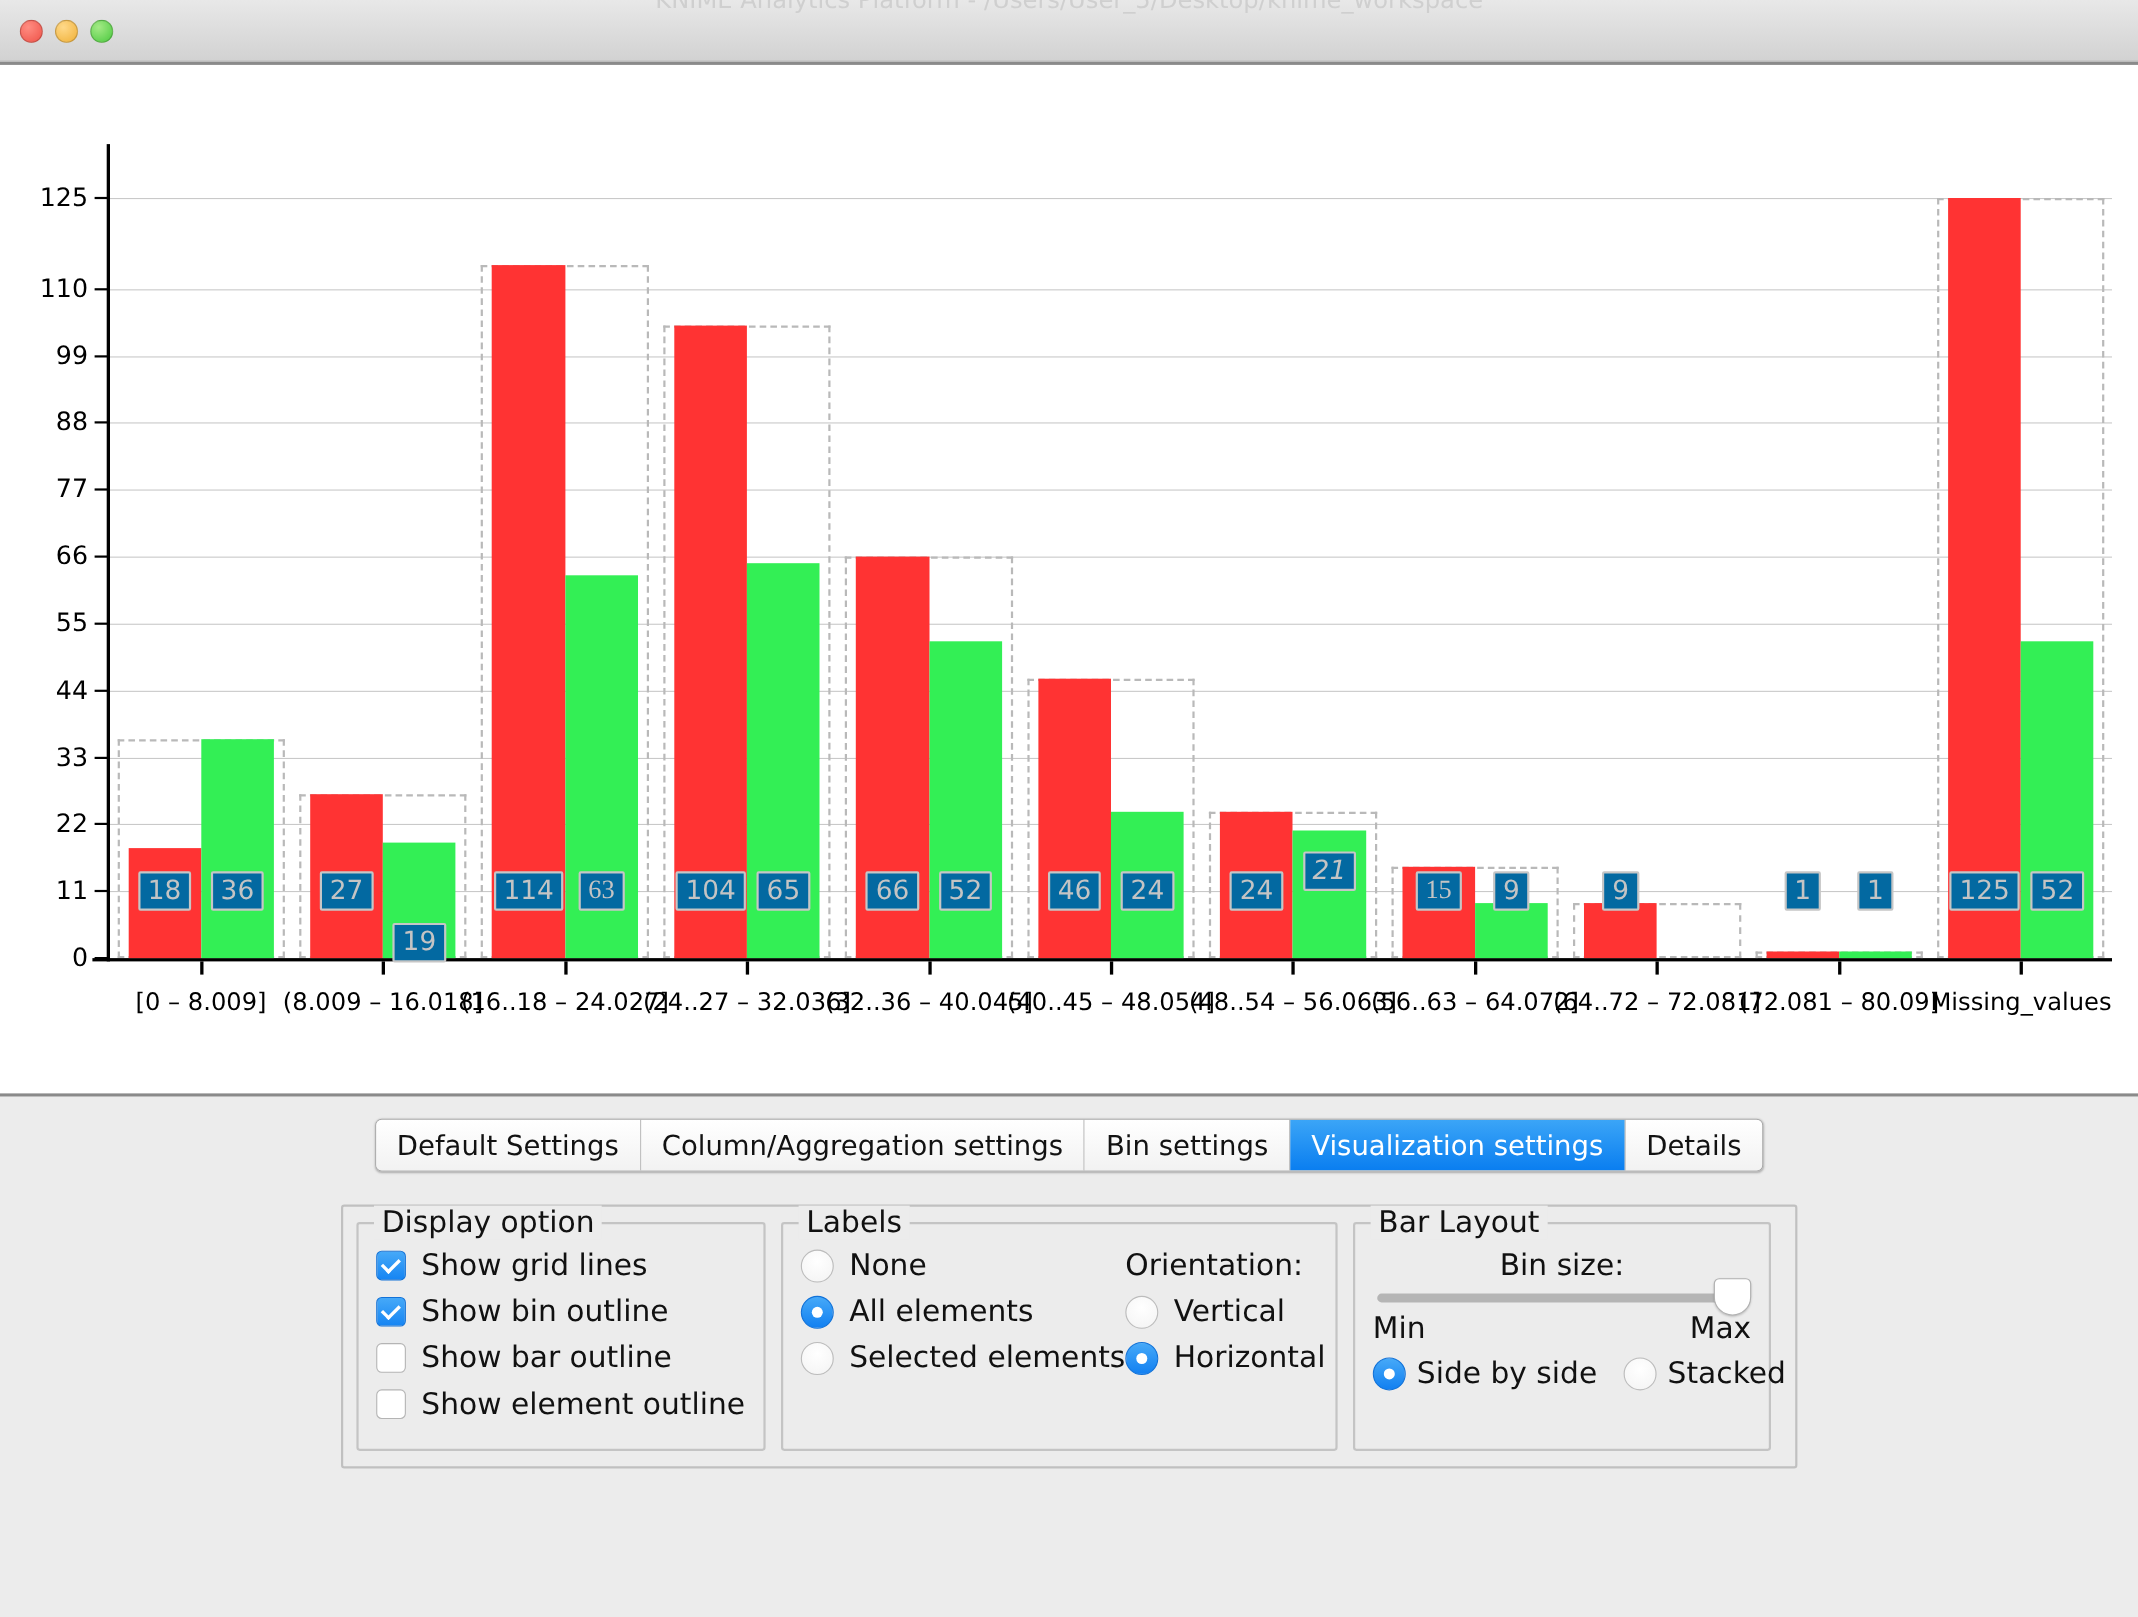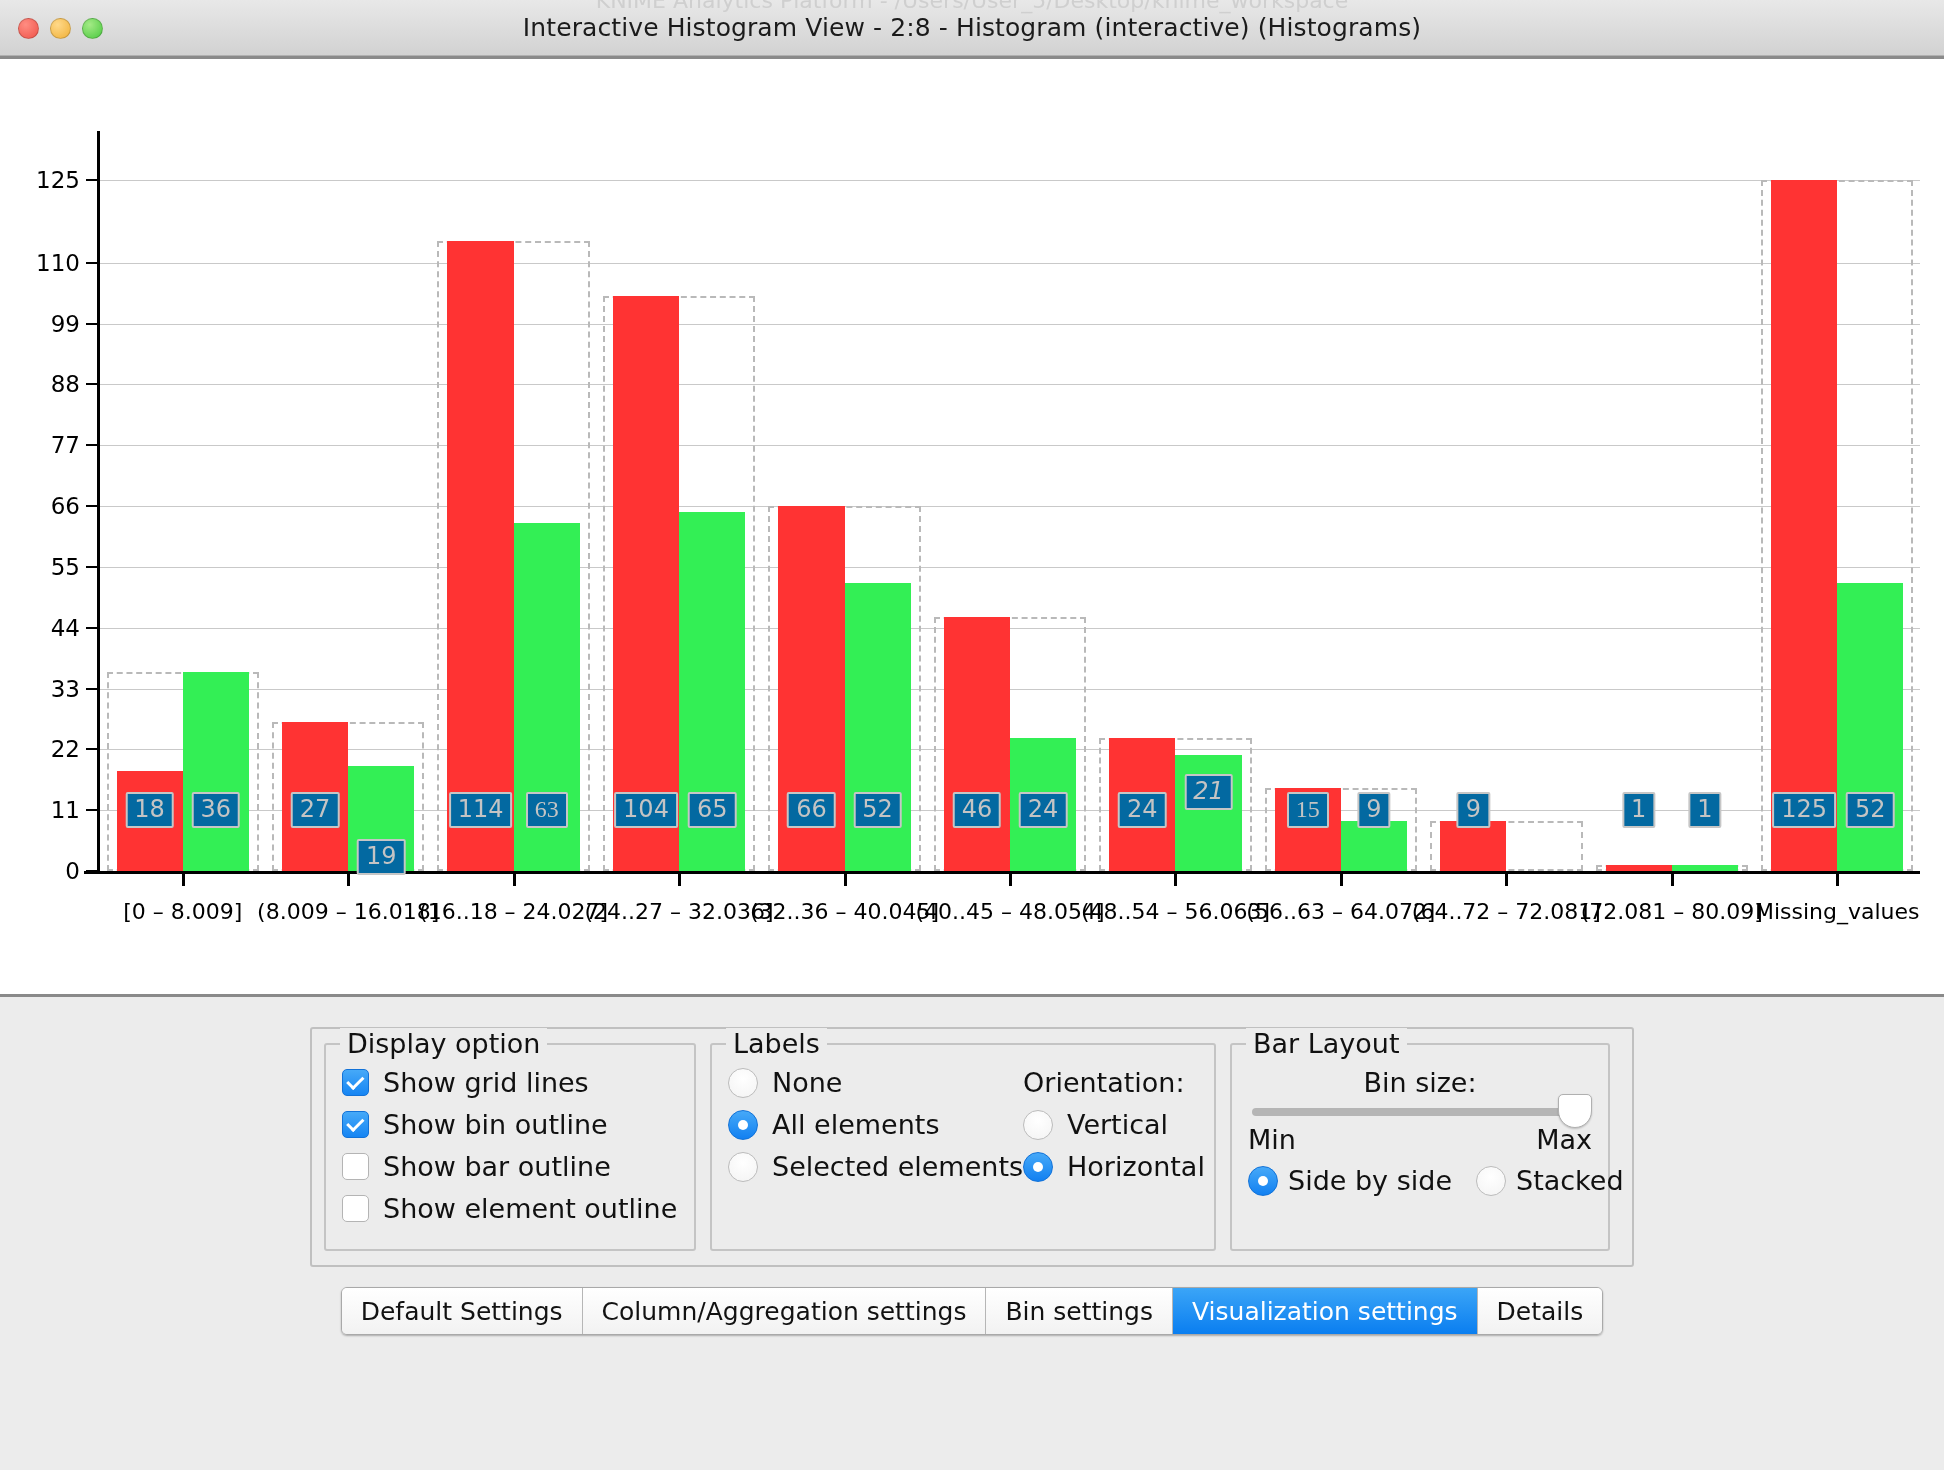--- a/index.html
+++ b/index.html
@@ -219,21 +219,20 @@
 
 <div id="window">
 
   <div id="titlebar">
     <div id="ghosttitle">KNIME Analytics Platform - /Users/User_5/Desktop/knime_workspace</div>
     <div id="traffic">
       <div class="tl red"></div>
       <div class="tl amber"></div>
       <div class="tl green"></div>
     </div>
-    <div id="title">Interactive Histogram View - 2:8 - Histogram (interactive) (Histograms)</div>
   </div>
 
 
   <div id="plotwrap">
     <div id="plot">
         <div class="ytick" style="left: 86px; top: 811px; width: 14px;"></div>
         <div class="ylabel" style="top: 812px; right: 1864px;">0</div>
         <div class="gridline" style="left: 100px; top: 751.167px; width: 1820px;"></div>
         <div class="ytick" style="left: 86px; top: 750.167px; width: 14px;"></div>
         <div class="ylabel" style="top: 751.167px; right: 1864px;">11</div>
@@ -342,100 +341,100 @@
         <div class="bar green" style="left: 1837.27px; top: 524.424px; width: 66.1818px; height: 287.576px;"></div>
         <div class="vallabel" style="left: 1804.18px; top: 751.167px;">125</div>
         <div class="vallabel" style="left: 1870.36px; top: 751.167px;">52</div>
         <div class="xtick" style="left: 1836.27px; top: 815px;"></div>
         <div class="xlabel" style="left: 1837.27px; top: 840px;">Missing_values</div>
       </div>
   </div>
 
   <div id="bottom">
 
-    <div id="panel">
-
-      <div class="fieldset" id="fs-display">
-        <div class="legend">Display option</div>
-
-        <div class="optrow">
-          <div class="cbox on"></div>
-          <div class="optlabel">Show grid lines</div>
-        </div>
-
-        <div class="optrow">
-          <div class="cbox on"></div>
-          <div class="optlabel">Show bin outline</div>
-        </div>
-
-        <div class="optrow">
-          <div class="cbox"></div>
-          <div class="optlabel">Show bar outline</div>
-        </div>
-
-        <div class="optrow">
-          <div class="cbox"></div>
-          <div class="optlabel">Show element outline</div>
-        </div>
-      </div>
-
-      <div class="fieldset" id="fs-labels">
-        <div class="legend">Labels</div>
-        <div class="cols2">
-          <div class="col-left">
-            <div class="optrow">
-              <div class="radio"></div>
-              <div class="optlabel">None</div>
-            </div>
-            <div class="optrow">
-              <div class="radio on"></div>
-              <div class="optlabel">All elements</div>
-            </div>
-            <div class="optrow">
-              <div class="radio"></div>
-              <div class="optlabel">Selected elements</div>
-            </div>
-          </div>
-          <div class="col-right">
-            <div class="optrow">
-              <div class="optlabel">Orientation:</div>
-            </div>
-            <div class="optrow">
-              <div class="radio"></div>
-              <div class="optlabel">Vertical</div>
-            </div>
-            <div class="optrow">
-              <div class="radio on"></div>
-              <div class="optlabel">Horizontal</div>
-            </div>
-          </div>
-        </div>
-      </div>
-
-      <div class="fieldset" id="fs-bar">
-        <div class="legend">Bar Layout</div>
-        <div class="centered">Bin size:</div>
-        <div id="slidertrack">
-          <div id="sliderthumb"></div>
-        </div>
-        <div class="minmax">
-          <span>Min</span>
-          <span>Max</span>
-        </div>
-        <div class="optrow" style="margin-top:10px;gap:10px;">
-          <div class="radio on"></div>
-          <div class="optlabel">Side by side</div>
-          <div class="radio" style="margin-left:14px;"></div>
-          <div class="optlabel">Stacked</div>
-        </div>
-      </div>
-
-    </div>
-
     <div id="tabstrip">
       <div class="tab">Default Settings</div>
       <div class="tab">Column/Aggregation settings</div>
       <div class="tab">Bin settings</div>
       <div class="tab active">Visualization settings</div>
       <div class="tab">Details</div>
     </div>
+
+    <div id="panel">
+
+      <div class="fieldset" id="fs-display">
+        <div class="legend">Display option</div>
+
+        <div class="optrow">
+          <div class="cbox on"></div>
+          <div class="optlabel">Show grid lines</div>
+        </div>
+
+        <div class="optrow">
+          <div class="cbox on"></div>
+          <div class="optlabel">Show bin outline</div>
+        </div>
+
+        <div class="optrow">
+          <div class="cbox"></div>
+          <div class="optlabel">Show bar outline</div>
+        </div>
+
+        <div class="optrow">
+          <div class="cbox"></div>
+          <div class="optlabel">Show element outline</div>
+        </div>
+      </div>
+
+      <div class="fieldset" id="fs-labels">
+        <div class="legend">Labels</div>
+        <div class="cols2">
+          <div class="col-left">
+            <div class="optrow">
+              <div class="radio"></div>
+              <div class="optlabel">None</div>
+            </div>
+            <div class="optrow">
+              <div class="radio on"></div>
+              <div class="optlabel">All elements</div>
+            </div>
+            <div class="optrow">
+              <div class="radio"></div>
+              <div class="optlabel">Selected elements</div>
+            </div>
+          </div>
+          <div class="col-right">
+            <div class="optrow">
+              <div class="optlabel">Orientation:</div>
+            </div>
+            <div class="optrow">
+              <div class="radio"></div>
+              <div class="optlabel">Vertical</div>
+            </div>
+            <div class="optrow">
+              <div class="radio on"></div>
+              <div class="optlabel">Horizontal</div>
+            </div>
+          </div>
+        </div>
+      </div>
+
+      <div class="fieldset" id="fs-bar">
+        <div class="legend">Bar Layout</div>
+        <div class="centered">Bin size:</div>
+        <div id="slidertrack">
+          <div id="sliderthumb"></div>
+        </div>
+        <div class="minmax">
+          <span>Min</span>
+          <span>Max</span>
+        </div>
+        <div class="optrow" style="margin-top:10px;gap:10px;">
+          <div class="radio on"></div>
+          <div class="optlabel">Side by side</div>
+          <div class="radio" style="margin-left:14px;"></div>
+          <div class="optlabel">Stacked</div>
+        </div>
+      </div>
+
+    </div>
   </div>
 </div>
 
 </body></html>

